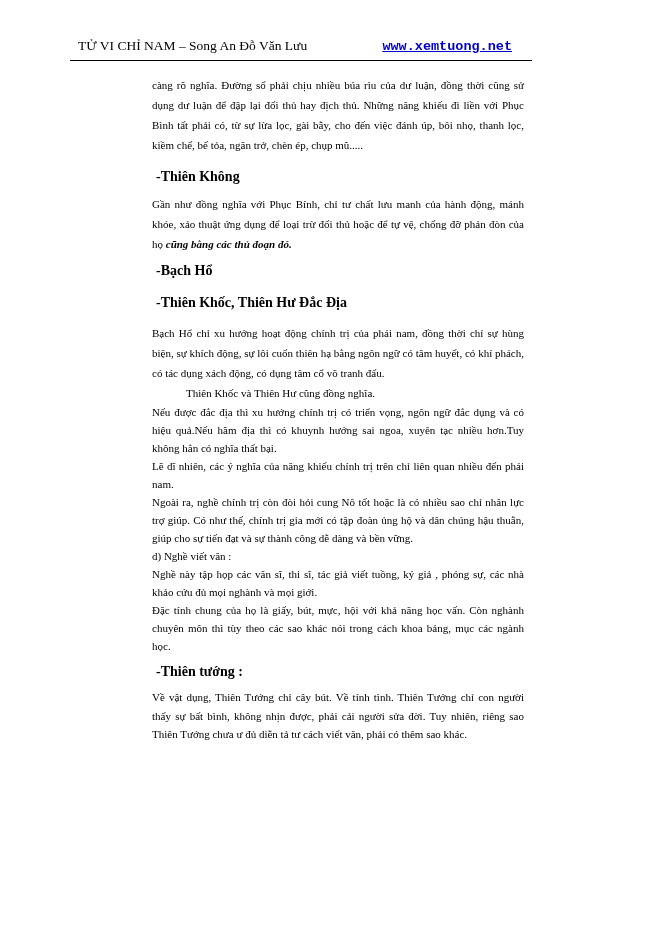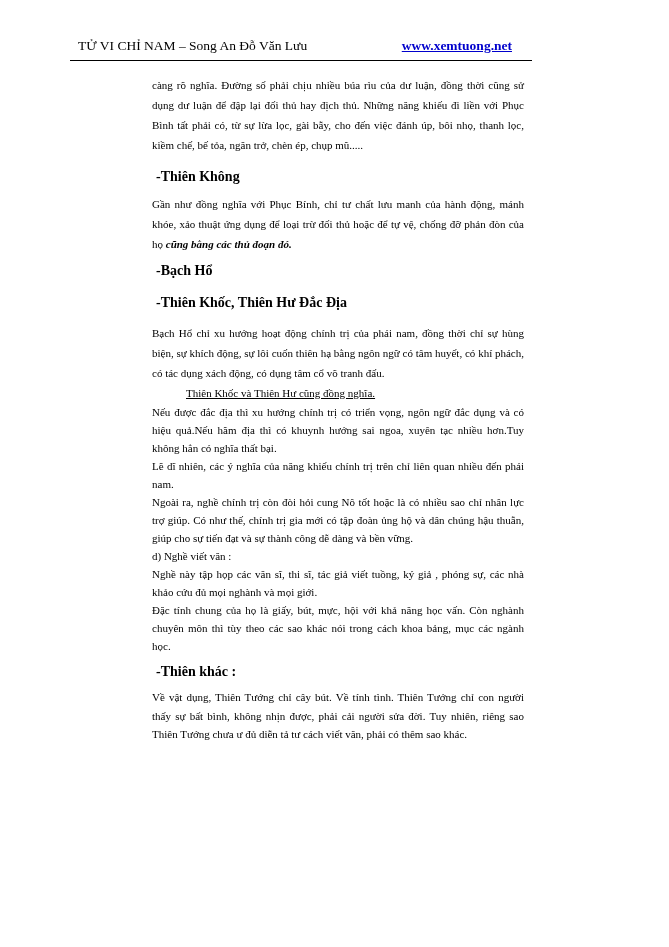--- a/index.html
+++ b/index.html
@@ -28,21 +28,21 @@
     justify-content: space-between;
     font-size: 13.5px;
     padding: 0 2px 0 8px;
   }
   .header-left {
     font-family: "Liberation Serif", serif;
     color: #000000;
     white-space: nowrap;
   }
   .header-right {
-    font-family: Liberation Serif, serif;
+    font-family: Liberation Mono, monospace;
     color: #0000cc;
     font-weight: bold;
     text-decoration: underline;
     white-space: nowrap;
     padding-right: 18px;
   }
   .header-rule {
     margin-top: 6px;
     border-bottom: 1.2px solid #000000;
     width: 100%;
@@ -69,21 +69,20 @@
     font-size: 14px;
     font-weight: bold;
     line-height: 1.82;
     margin: 4px;
   }
   .heading.gap {
     margin-top: 7px;
   }
   .indent-first {
     text-indent: 34px;
-    text-decoration: underline;
   }
   .italic {
     font-style: italic;
     font-weight: bold;
   }
 </style>
 </head>
 <body>
 
 <div class="page">
@@ -115,18 +114,18 @@
     <p class="p tight-block">Lẽ dĩ nhiên, các ý nghĩa của năng khiếu chính trị trên chỉ liên quan nhiều đến phái nam.</p>
 
     <p class="p tight-block">Ngoài ra, nghề chính trị còn đòi hỏi cung Nô tốt hoặc là có nhiều sao chỉ nhân lực trợ giúp. Có như thế, chính trị gia mới có tập đoàn ủng hộ và dân chúng hậu thuẫn, giúp cho sự tiến đạt và sự thành công dễ dàng và bền vững.</p>
 
     <p class="p tight-block">d) Nghề viết văn :</p>
 
     <p class="p tight-block">Nghề này tập họp các văn sĩ, thi sĩ, tác giả viết tuồng, ký giả , phóng sự, các nhà khảo cứu đủ mọi nghành và mọi giới.</p>
 
     <p class="p tight-block">Đặc tính chung  của họ là giấy, bút, mực, hội với khả năng học vấn. Còn nghành chuyên môn thì tùy theo các sao khác nói trong cách khoa bảng, mục các ngành học.</p>
 
-    <p class="heading">-Thiên khác :</p>
+    <p class="heading">-Thiên tướng :</p>
 
     <p class="p tight-block">Về vật dụng, Thiên Tướng chỉ cây bút. Về tính tình. Thiên Tướng chỉ con người thấy sự bất bình, không nhịn được, phải cải người sửa đời. Tuy nhiên, riêng sao Thiên Tướng chưa ư đủ diễn tả tư cách viết văn, phải có thêm sao khác.</p>
 
   </div>
 </div>
 
 </body></html>

